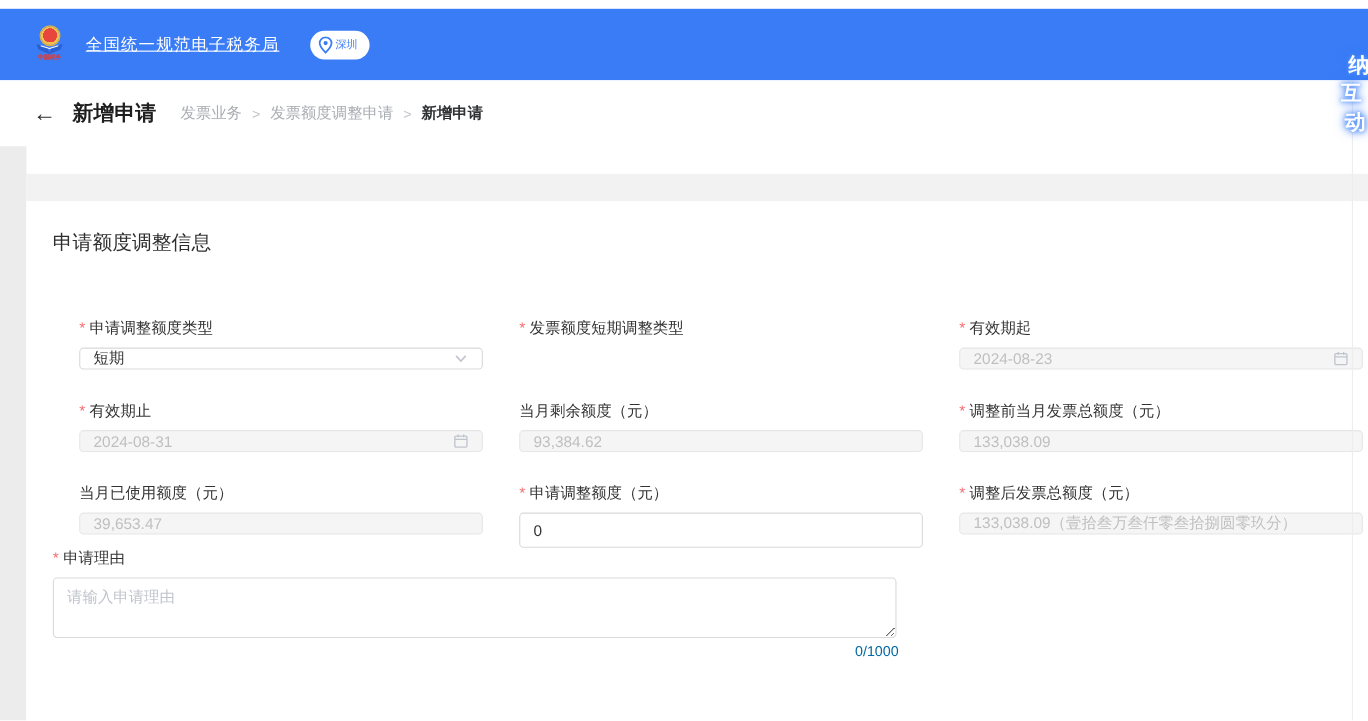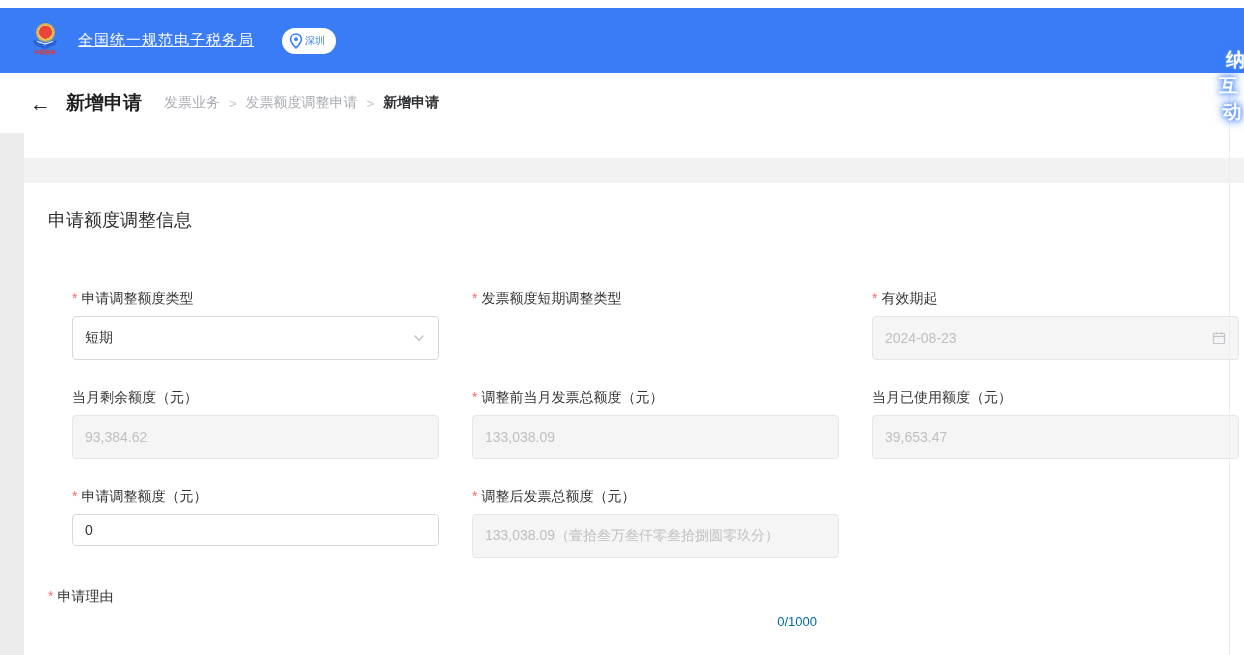--- a/index.html
+++ b/index.html
@@ -67,21 +67,21 @@
     grid-template-columns: 367px 367px 367px;
     column-gap: 33px;
     row-gap: 28px;
     margin-left: 24px;
   }
   .field { display: flex; flex-direction: column; }
   .flabel { font-size: 14px; color: #333; margin-bottom: 9px; line-height: 18px; white-space: nowrap; }
   .req { color: #F56C6C; margin-right: 4px; }
 
   .control {
-    height: 44px; width: 100%;
+    height: 20px; width: 100%;
     border: 1px solid #d9d9d9; border-radius: 4px;
     background: #fff; font-size: 14px; color: #333;
     display: flex; align-items: center; justify-content: space-between;
     padding: 0 12px;
   }
   .control.select { cursor: pointer; }
   .control.disabled {
     background: #f5f5f5; border-color: #e6e6e6; color: #bfbfbf; cursor: not-allowed;
   }
   .control .val { overflow: hidden; white-space: nowrap; text-overflow: ellipsis; }
@@ -89,21 +89,21 @@
 
   input.control-input {
     height: 32px; width: 100%;
     border: 1px solid #d9d9d9; border-radius: 4px;
     padding: 0 12px; font-size: 14px; color: #333;
     font-family: "Liberation Sans", "DejaVu Sans", sans-serif;
     outline: none; background: #fff;
   }
 
   
-  .reason-wrap { margin-top: 29px; width: 769px; }
+  .reason-wrap { width: 769px; }
   .reason-ta {
     width: 767px; height: 55px;
     border: 1px solid #d9d9d9; border-radius: 4px;
     padding: 8px 12px; font-size: 14px; color: #333;
     font-family: "Liberation Sans", "DejaVu Sans", sans-serif;
     resize: vertical; outline: none; display: block;
   }
   .reason-ta::placeholder { color: #c0c4cc; }
   .counter { margin-top: 4px; text-align: right; font-size: 13px; color: #0369a1; }
 
@@ -193,20 +193,36 @@
           <svg width="14" height="14" viewBox="0 0 14 14">
               <rect x="1.5" y="2.5" width="11" height="10" rx="1" stroke="#c0c4cc" stroke-width="1.2" fill="none"></rect>
               <line x1="1.5" y1="5.5" x2="12.5" y2="5.5" stroke="#c0c4cc" stroke-width="1.2"></line>
               <line x1="4.5" y1="1" x2="4.5" y2="3.5" stroke="#c0c4cc" stroke-width="1.2"></line>
               <line x1="9.5" y1="1" x2="9.5" y2="3.5" stroke="#c0c4cc" stroke-width="1.2"></line>
             </svg>
         </span>
       </div>
     </div>
 
+    <div class="field">
+      <div class="flabel">
+        <span class="req">*</span><span>有效期止</span>
+      </div>
+      <div class="control date disabled">
+        <span class="val">2024-08-31</span>
+        <span class="cicon">
+          <svg width="14" height="14" viewBox="0 0 14 14">
+              <rect x="1.5" y="2.5" width="11" height="10" rx="1" stroke="#c0c4cc" stroke-width="1.2" fill="none"></rect>
+              <line x1="1.5" y1="5.5" x2="12.5" y2="5.5" stroke="#c0c4cc" stroke-width="1.2"></line>
+              <line x1="4.5" y1="1" x2="4.5" y2="3.5" stroke="#c0c4cc" stroke-width="1.2"></line>
+              <line x1="9.5" y1="1" x2="9.5" y2="3.5" stroke="#c0c4cc" stroke-width="1.2"></line>
+            </svg>
+        </span>
+      </div>
+    </div>
 
     <div class="field">
       <div class="flabel">
         <span>当月剩余额度（元）</span>
       </div>
       <div class="control text disabled">
         <span class="val">93,384.62</span>
       </div>
     </div>
 
@@ -242,20 +258,21 @@
       <div class="control text disabled">
         <span class="val">133,038.09（壹拾叁万叁仟零叁拾捌圆零玖分）</span>
       </div>
     </div>
   </div>
 
   <div class="reason-wrap">
     <div class="flabel">
       <span class="req">*</span><span>申请理由</span>
     </div>
+    <textarea class="reason-ta" placeholder="请输入申请理由" style=""></textarea>
     <div class="counter">0/1000</div>
   </div>
 </main>
 
 <div class="float-widget">
   <span class="fw-char c1">纳</span>
   <span class="fw-char c2">互</span>
   <span class="fw-char c3">动</span>
 </div>
 

